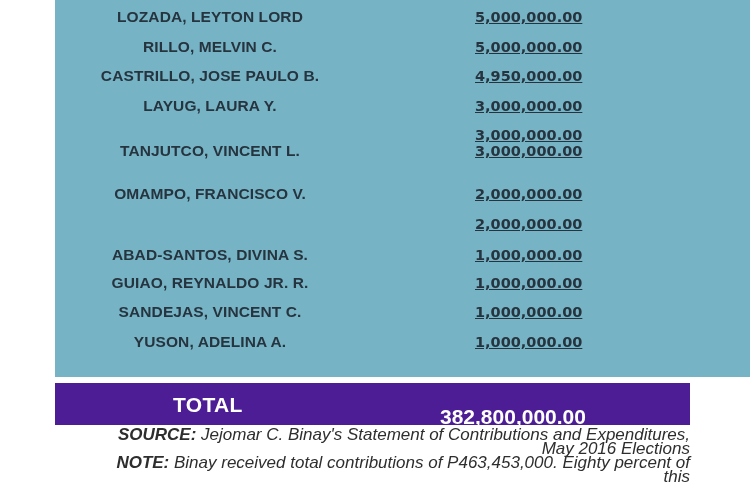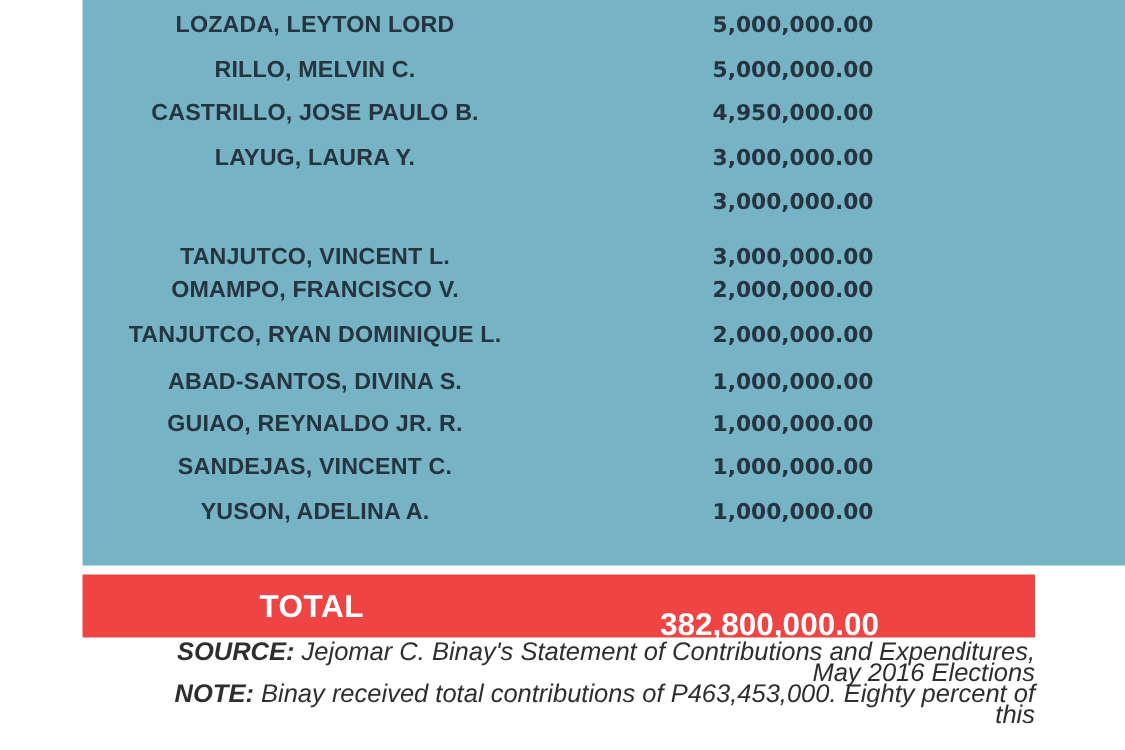--- a/index.html
+++ b/index.html
@@ -43,28 +43,29 @@
       text-align: center;
       letter-spacing: 0.1px;
     }
     .row .amount {
       position: absolute;
       left: 420px;
       width: 100px;
       text-align: right;
       font-family: "DejaVu Sans", sans-serif;
       font-size: 14.5px;
+      text-decoration: underline;
     }
     .total-bar {
       position: absolute;
       left: 55px;
       top: 383px;
       width: 635px;
       height: 42px;
-      background: #ef4444;
+      background: #4c1d95;
       color: #ffffff;
       font-weight: bold;
     }
     .total-label {
       position: absolute;
       left: 118px;
       top: 0;
       line-height: 44px;
       font-size: 21px;
       letter-spacing: 0.3px;
@@ -110,30 +111,29 @@
       <span class="name">CASTRILLO, JOSE PAULO B.</span>
       <span class="amount">4,950,000.00</span>
     </div>
     <div class="row" style="top:91px">
       <span class="name">LAYUG, LAURA Y.</span>
       <span class="amount">3,000,000.00</span>
     </div>
     <div class="row" style="top:120px">
       <span class="amount">3,000,000.00</span>
     </div>
-    <div class="row" style="top:157px">
+    <div class="row" style="top:136px">
       <span class="name">TANJUTCO, VINCENT L.</span>
       <span class="amount">3,000,000.00</span>
     </div>
     <div class="row" style="top:179px">
       <span class="name">OMAMPO, FRANCISCO V.</span>
       <span class="amount">2,000,000.00</span>
     </div>
     <div class="row" style="top:209px">
-      <span class="name">TANJUTCO, RYAN DOMINIQUE L.</span>
       <span class="amount">2,000,000.00</span>
     </div>
     <div class="row" style="top:240px">
       <span class="name">ABAD-SANTOS, DIVINA S.</span>
       <span class="amount">1,000,000.00</span>
     </div>
     <div class="row" style="top:268px">
       <span class="name">GUIAO, REYNALDO JR. R.</span>
       <span class="amount">1,000,000.00</span>
     </div>

